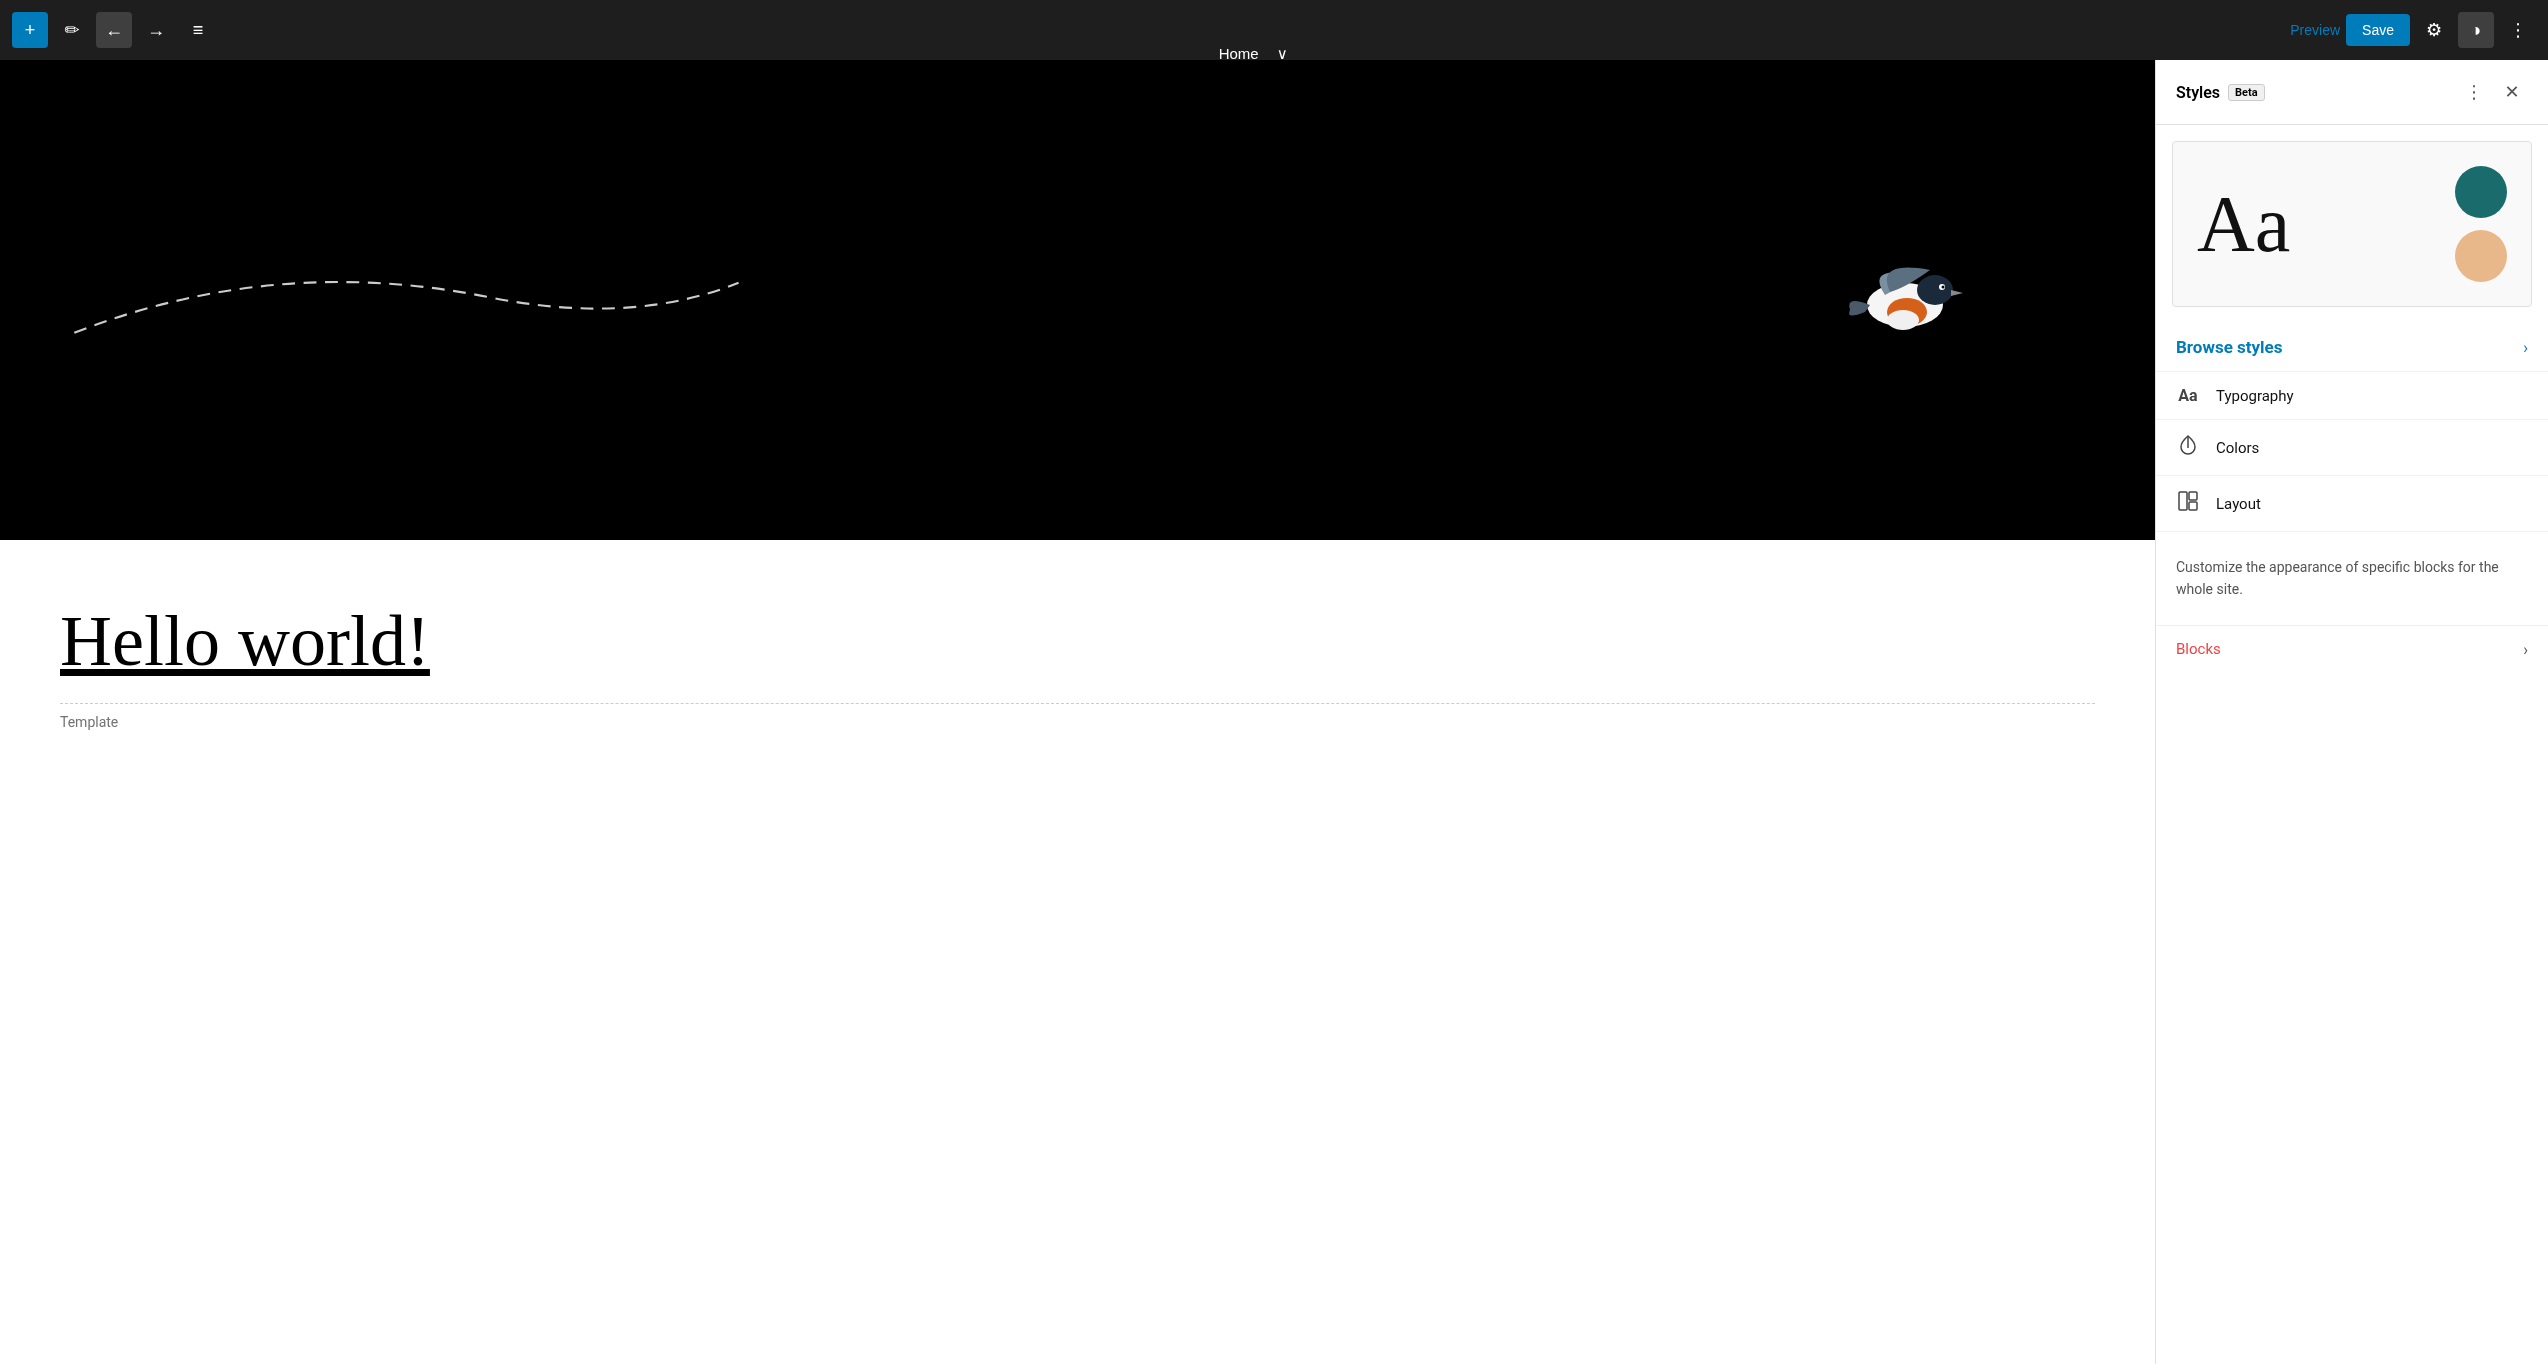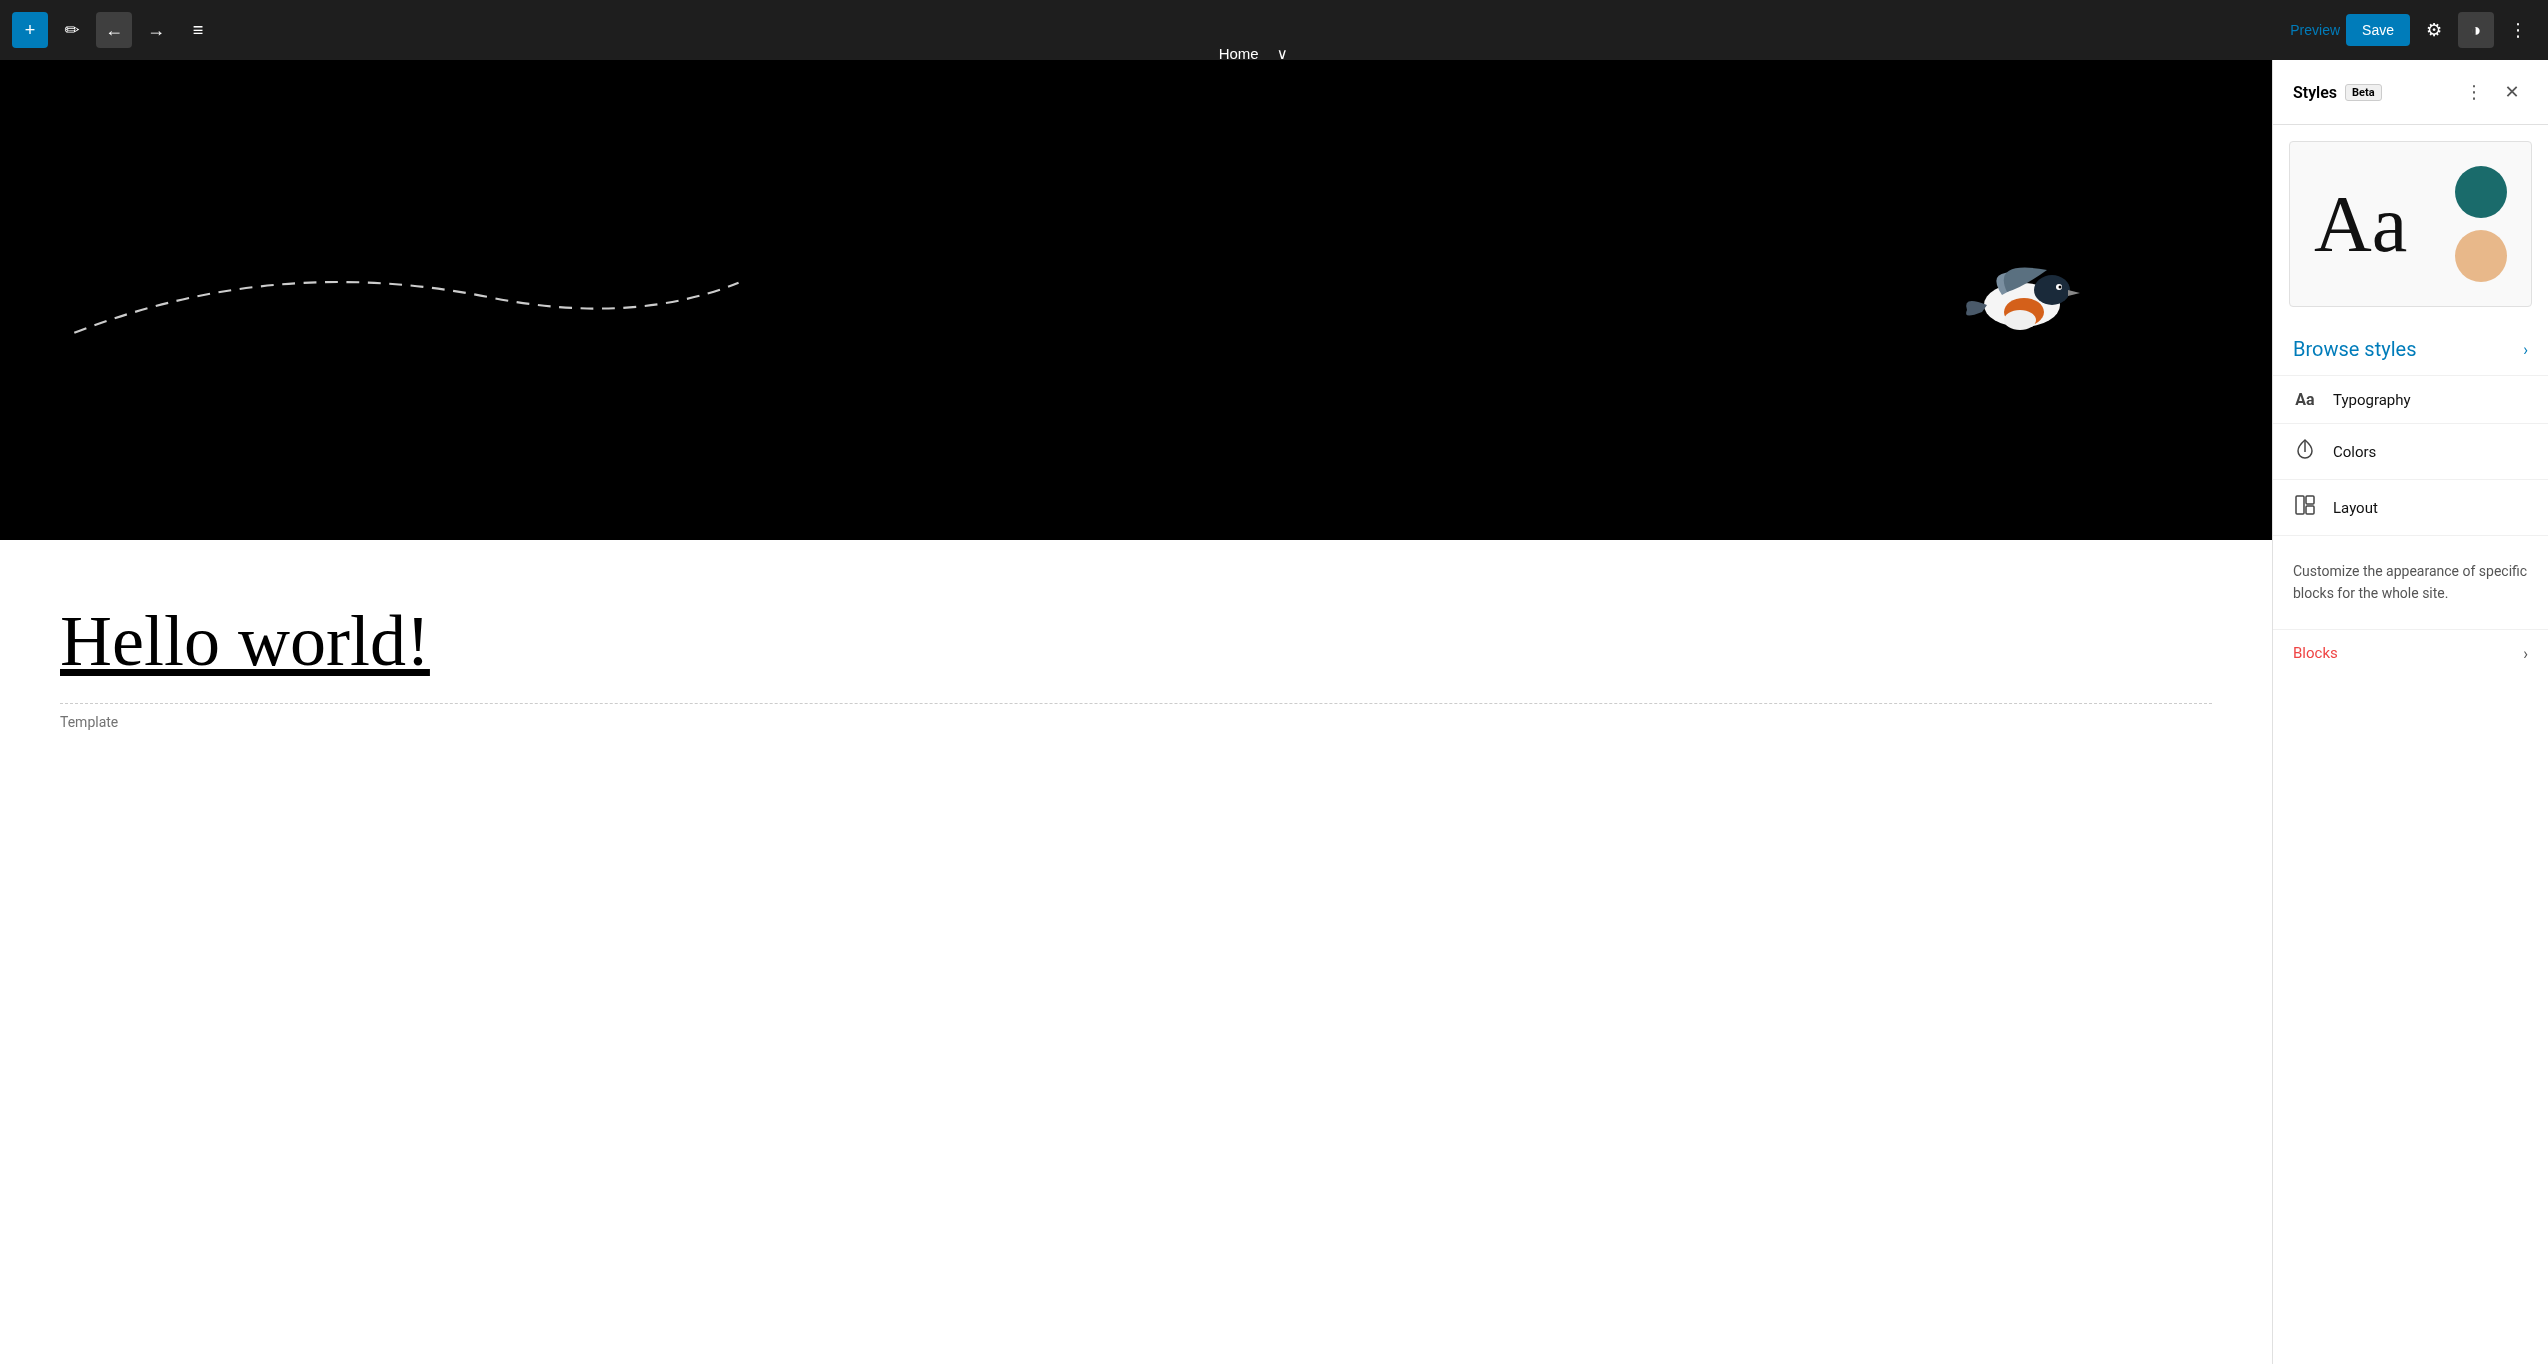--- a/index.html
+++ b/index.html
@@ -71,21 +71,21 @@
     .bird-svg { position: absolute; right: 120px; bottom: 40px; width: 140px; height: 120px; }
 
     
     .content-section { background: #fff; padding: 60px; flex: 1; }
     .hello-world { font-size: 72px; font-weight: 300; font-family: Georgia, serif; text-decoration: underline; margin-bottom: 20px; }
     .template-label { font-size: 14px; color: #737373; }
     .bottom-divider { border-top: 1px dashed #ccc; padding-top: 8px; }
 
     
     .sidebar {
-      width: 276px; flex-shrink: 0; background: #fff;
+      width: 393px; flex-shrink: 0; background: #fff;
       border-left: 1px solid #e0e0e0; display: flex; flex-direction: column;
       overflow-y: auto;
     }
     .sidebar-header {
       display: flex; align-items: center; padding: 16px 20px;
       border-bottom: 1px solid #e0e0e0;
     }
     .sidebar-title { font-size: 16px; font-weight: 600; margin-right: 8px; }
     .beta-badge {
       background: #f0f0f0; border: 1px solid #ccc;
@@ -109,21 +109,21 @@
     .color-circles { display: flex; flex-direction: column; gap: 12px; }
     .color-circle {
       width: 52px; height: 52px; border-radius: 50%;
     }
 
     
     .browse-styles-row {
       display: flex; align-items: center; padding: 14px 20px;
       cursor: pointer; border-bottom: 1px solid #f0f0f0;
     }
-    .browse-styles-label { color: #007cba; font-size: 20px; font-weight: 400; flex: 1; }
+    .browse-styles-label { color: #007cba; font-size: 17px; font-weight: 700; flex: 1; }
     .chevron-right { color: #007cba; font-size: 16px; }
 
     
     .menu-item {
       display: flex; align-items: center; padding: 14px 20px;
       cursor: pointer; gap: 16px; border-bottom: 1px solid #f0f0f0;
     }
     .menu-icon { font-size: 20px; color: #444; width: 24px; text-align: center; }
     .menu-label { font-size: 15px; color: #111; }
 

